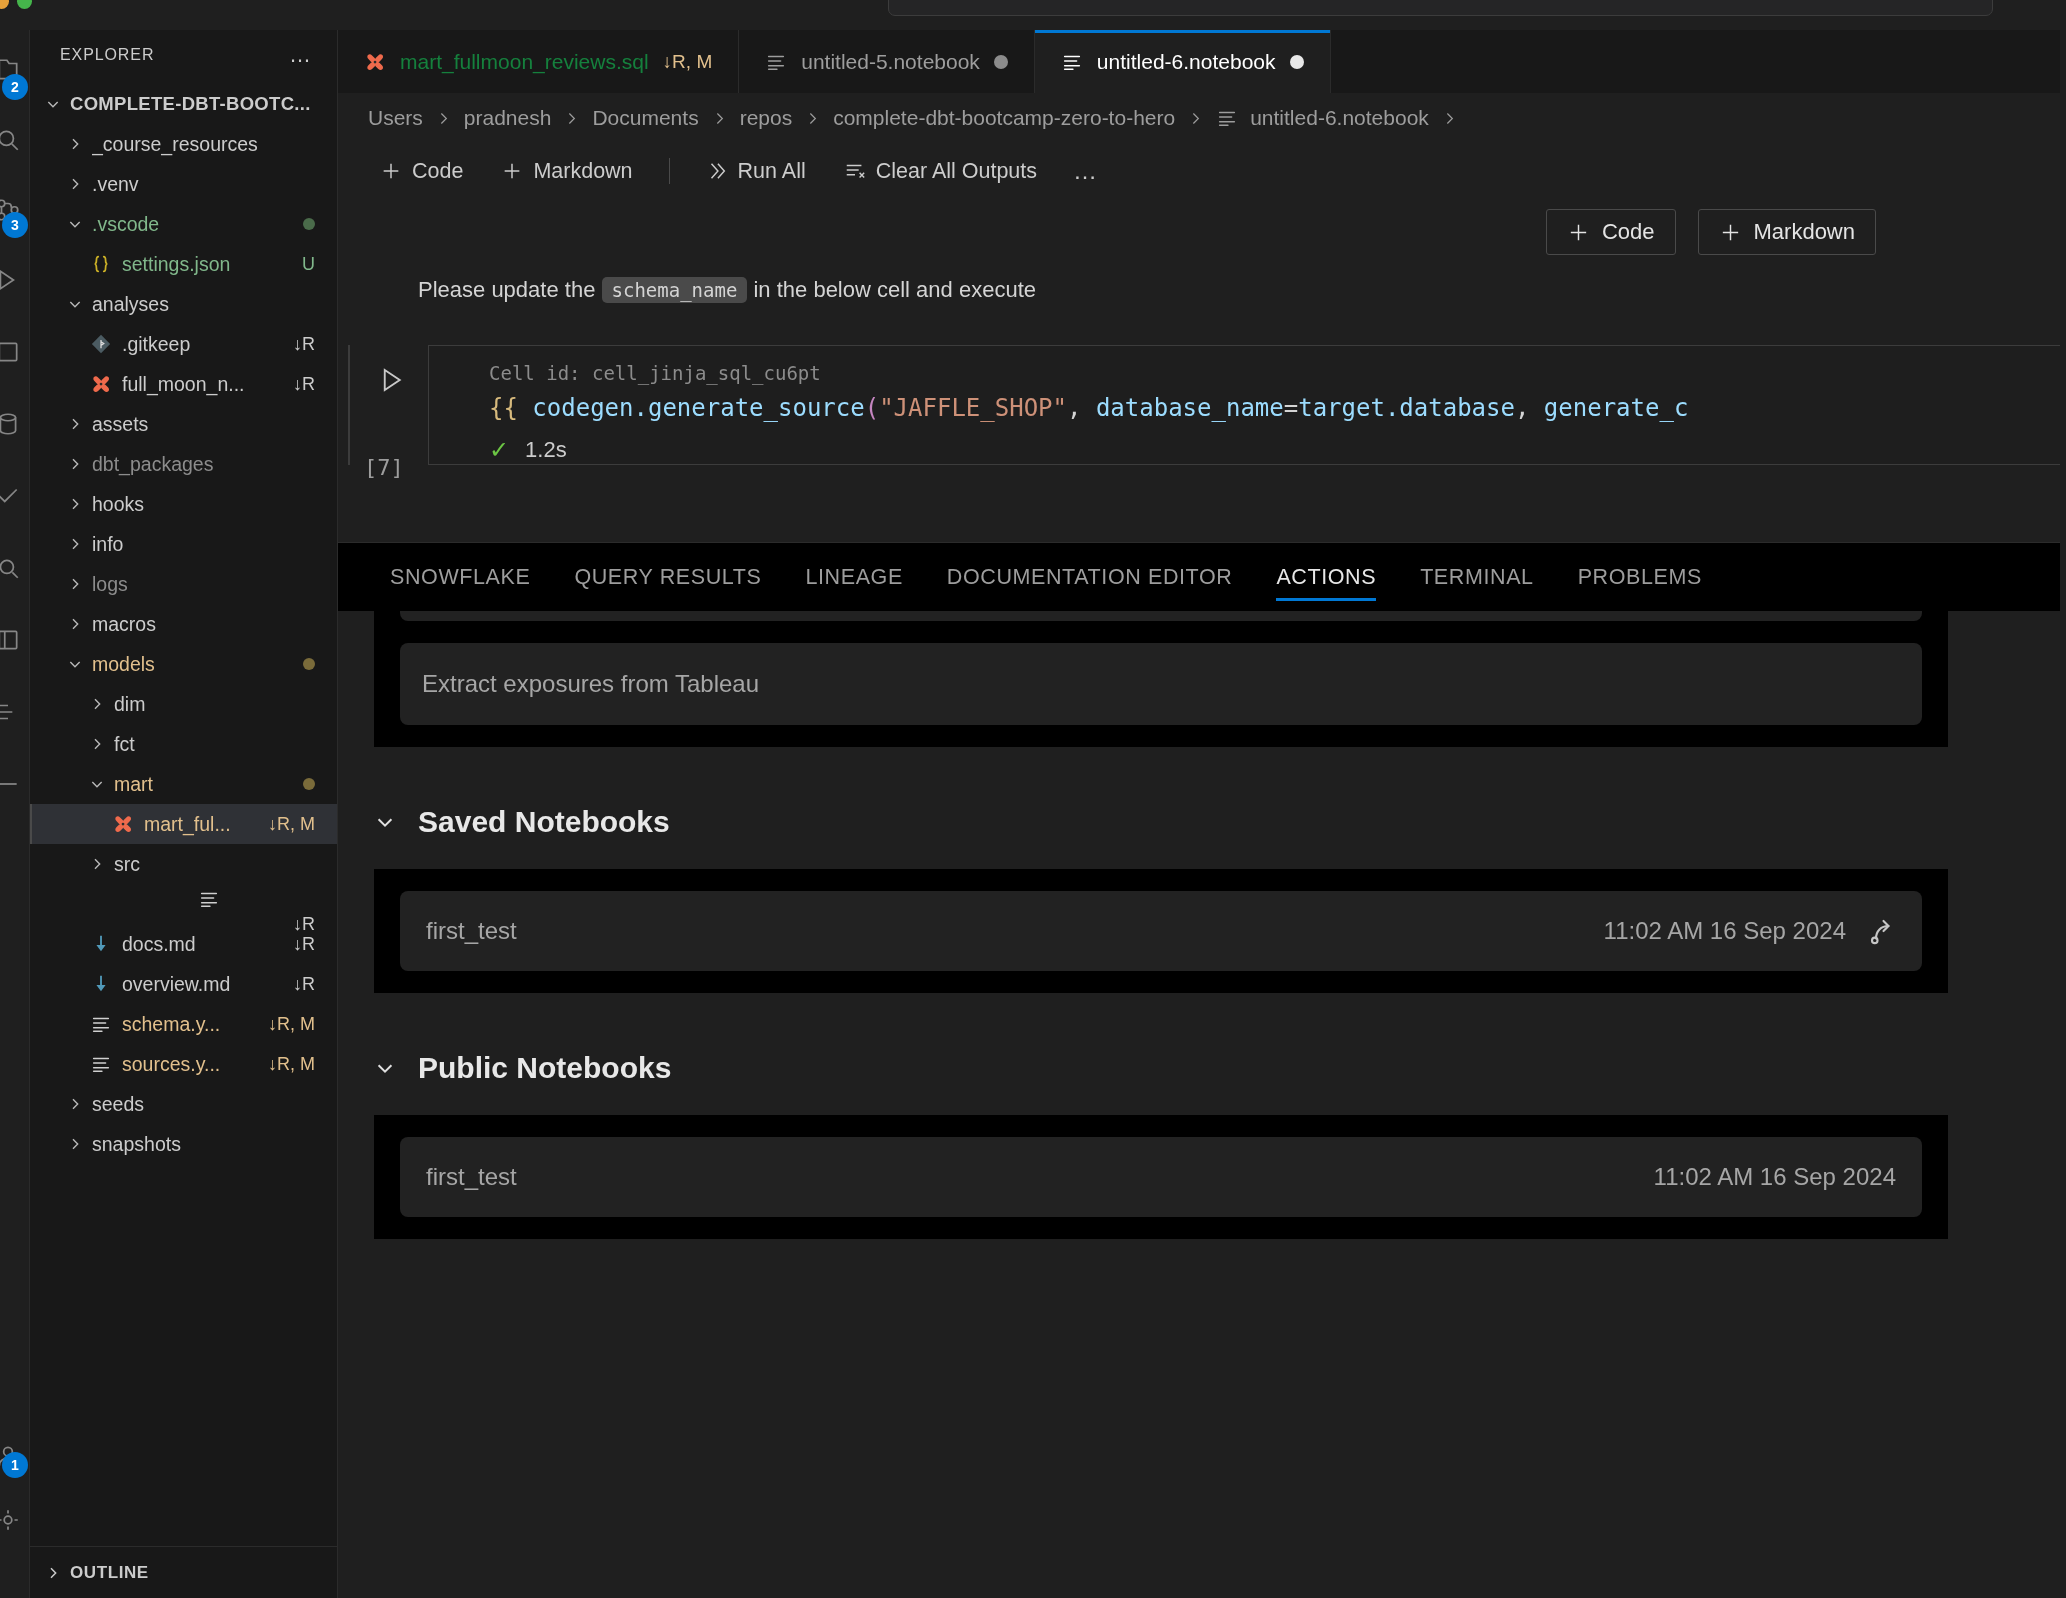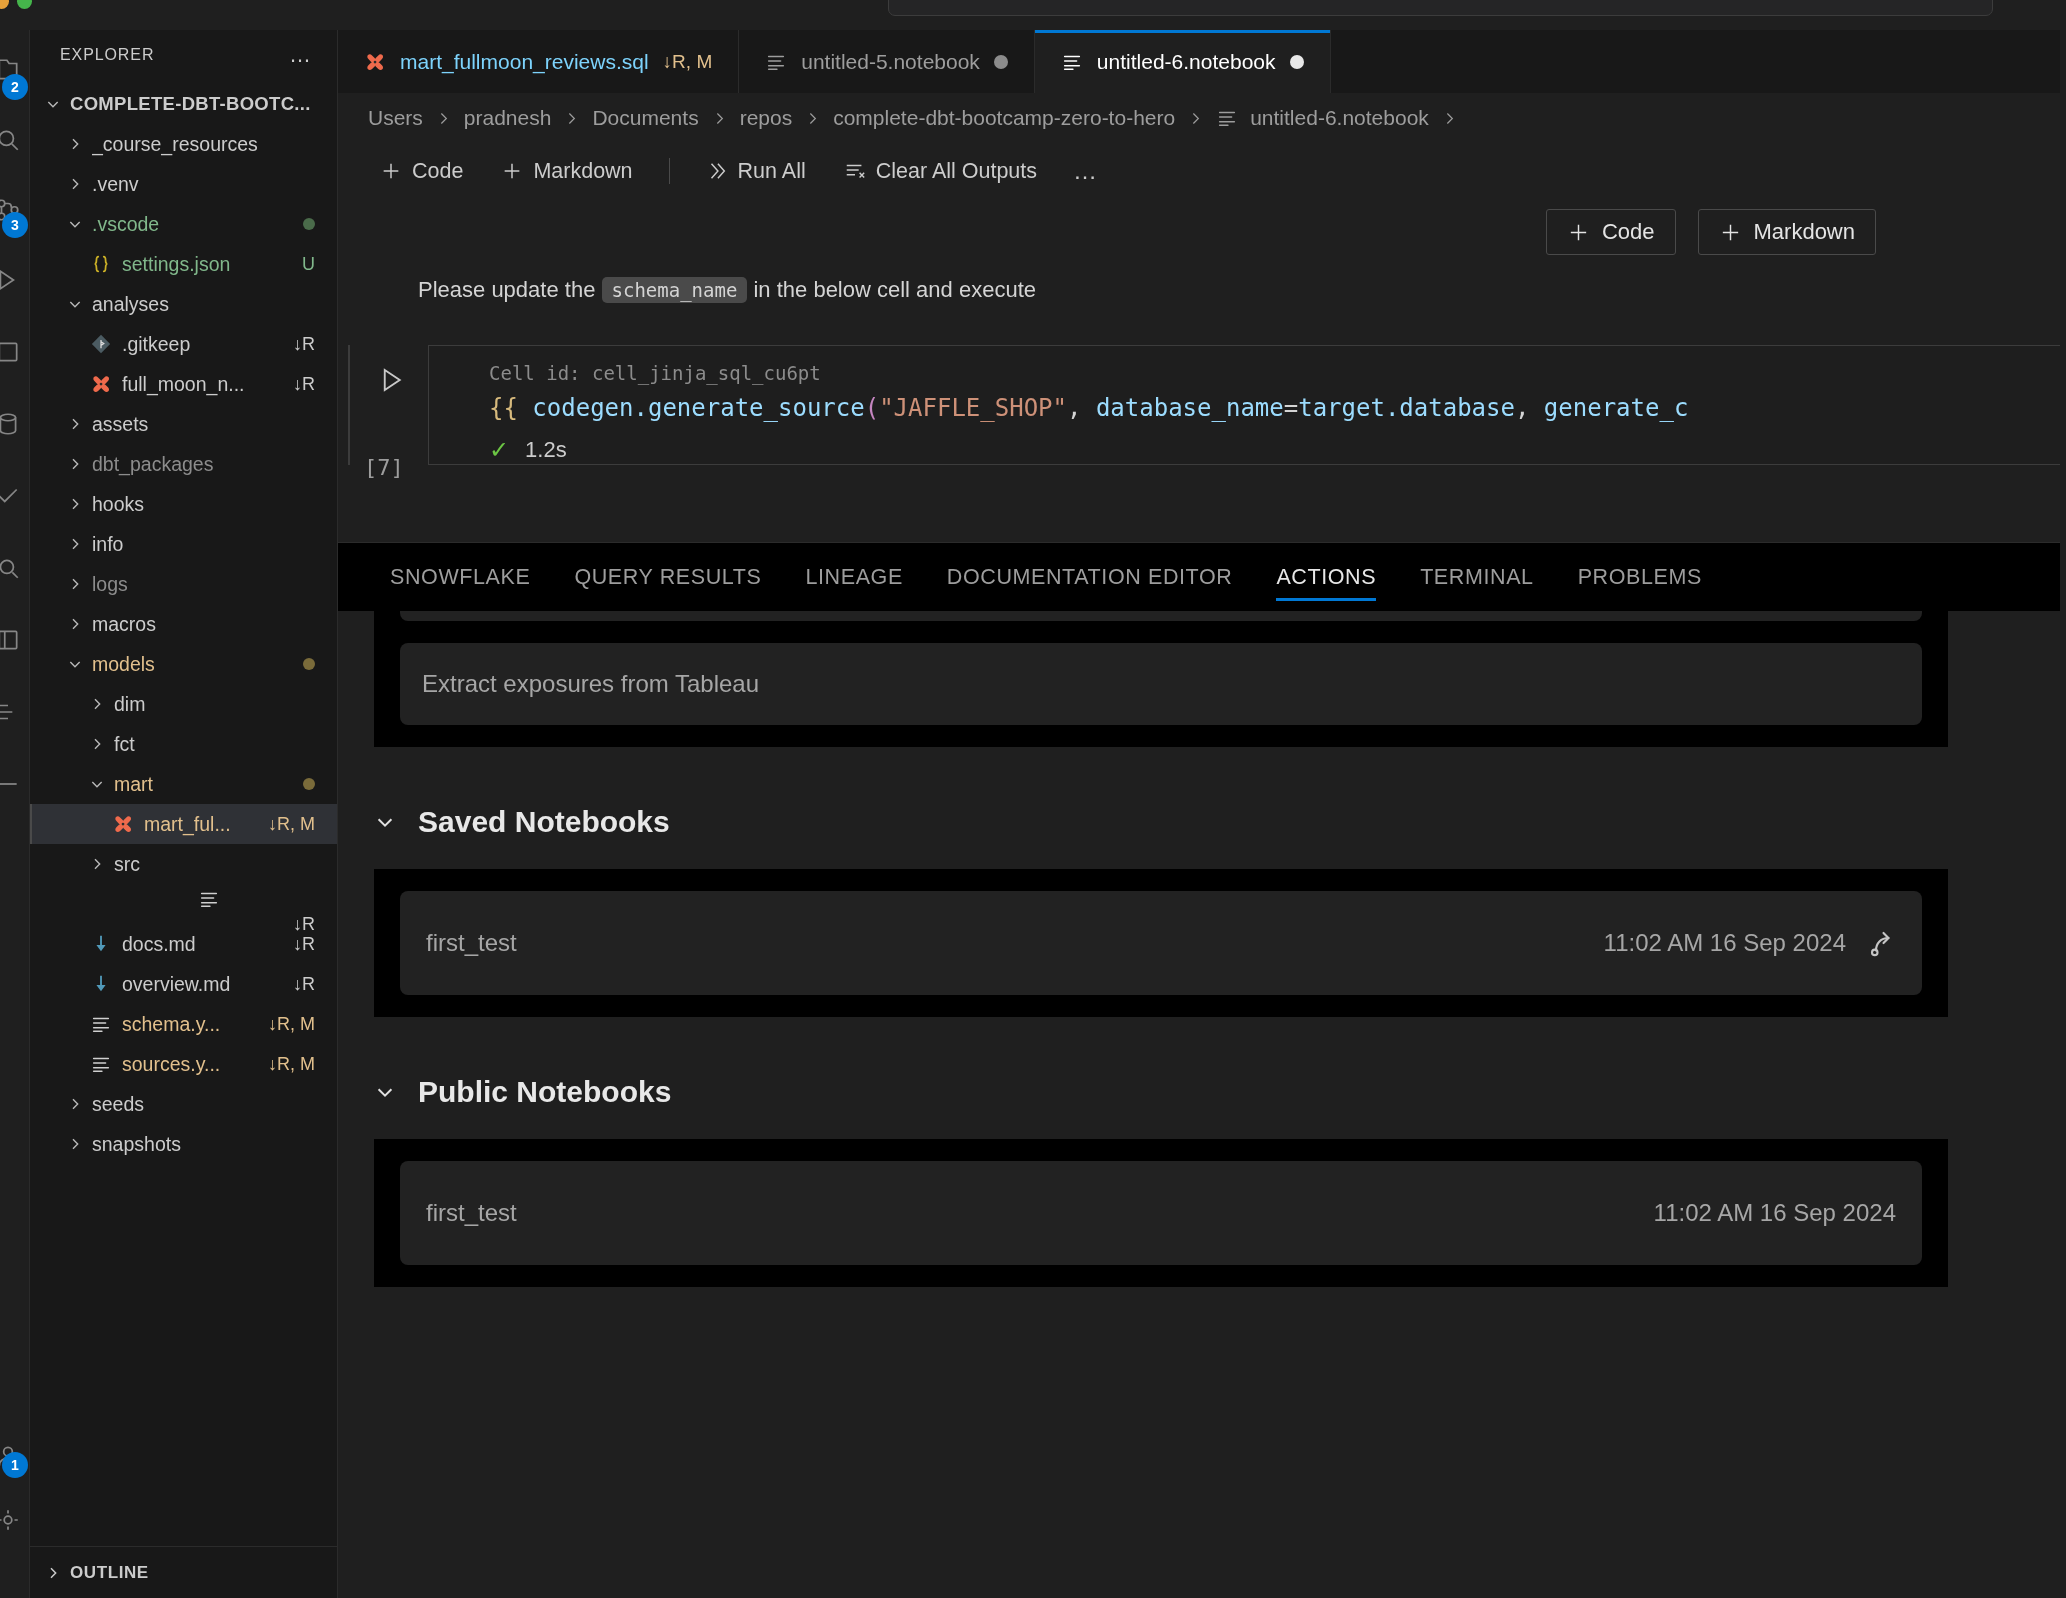--- a/index.html
+++ b/index.html
@@ -91,21 +91,21 @@
 
   .tabs { height: 63px; flex: 0 0 63px; display: flex; background: #181818; }
   .tab {
     display: flex; align-items: center; gap: 14px; padding: 0 26px;
     font-size: 21px; color: #9d9d9d; border-right: 1px solid #2b2b2b;
     background: #1f1f1f; position: relative; white-space: nowrap;
   }
   .tab.active { background: #1f1f1f; color: #ffffff; }
   .tab.active::before { content:""; position:absolute; left:0; right:0; top:0; height:3px; background:#0078d4; }
   .tab.inactive { background: #181818; }
-  .tab .tlabel.sqlname { color: #7dd3fc; text-align: right; }
+  .tab .tlabel.sqlname { color: #15803d; text-align: right; }
   .tab .tdeco { color: #e2c08d; font-size: 19px; }
   .tab-dot { width: 14px; height: 14px; border-radius: 50%; background: #8c8c8c; }
   .tab-dot.white { background: #e8e8e8; }
   .ticon svg { width: 22px; height: 22px; display:block; }
 
   .breadcrumb {
     height: 50px; flex: 0 0 50px; display: flex; align-items: center;
     padding-left: 30px; gap: 12px; font-size: 21px; color: #9d9d9d; white-space: nowrap;
     background: #1f1f1f;
   }
@@ -174,21 +174,21 @@
 
   .sect-head {
     display: flex; align-items: center; gap: 16px; margin: 58px 0 0 36px;
     font-size: 30px; font-weight: bold; color: #e8e8e8;
   }
   .sect-head .chev svg { width: 22px; height: 22px; }
   .sect-head .chev { color: #e0e0e0; }
 
   .nb-group { background: #000000; margin: 30px 118px 0 36px; padding: 22px 26px; }
   .nb-item {
-    background: #222222; border-radius: 8px; height: 104px;
+    background: #222222; border-radius: 8px; height: 80px;
     display: flex; align-items: center; padding: 0 26px;
     font-size: 24px; color: #a6a6a6;
   }
   .nb-time { margin-left: auto; font-size: 24px; color: #a6a6a6; }
   .nb-share { margin-left: 20px; color: #c6c6c6; display:flex; align-items:center; }
   .nb-share svg { width: 30px; height: 30px; }
 
   
   .edge-bar { position: absolute; right: 0; top: 0; bottom: 0; width: 6px; background: #1f1f1f; }
 </style>

